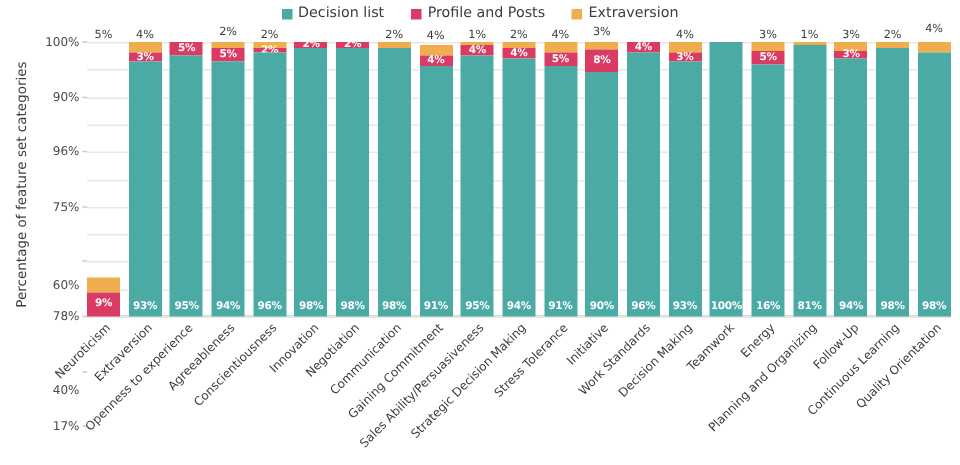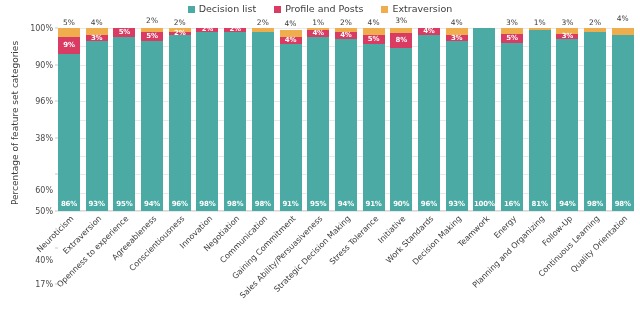--- a/index.html
+++ b/index.html
@@ -196,29 +196,29 @@
         <div class="gridline" style="top: 146.4px;"></div>
         <div class="gridline" style="top: 128.1px;">
           <span class="ytick" style="top: 128.1px;">17%</span>
           <span class="ytick-mark" style="top: 128.1px;"></span>
         </div>
         <div class="gridline" style="top: 109.8px;">
           <span class="ytick" style="top: 109.8px; margin-top: 12px;">40%</span>
           <span class="ytick-mark" style="top: 109.8px;"></span>
         </div>
         <div class="gridline" style="top: 91.5px;">
-          <span class="ytick" style="top: 91.5px;">50%</span>
+          <span class="ytick" style="top: 91.5px;">78%</span>
           <span class="ytick-mark" style="top: 91.5px;"></span>
         </div>
         <div class="gridline" style="top: 73.2px;">
           <span class="ytick" style="top: 89px;">60%</span>
           <span class="ytick-mark" style="top: 73.2px;"></span>
         </div>
         <div class="gridline" style="top: 54.9px;">
-          <span class="ytick" style="top: 54.9px;">38%</span>
+          <span class="ytick" style="top: 54.9px;">75%</span>
           <span class="ytick-mark" style="top: 54.9px;"></span>
         </div>
         <div class="gridline" style="top: 36.6px;">
           <span class="ytick" style="top: 36.6px;">96%</span>
           <span class="ytick-mark" style="top: 36.6px;"></span>
         </div>
         <div class="gridline" style="top: 18.3px;">
           <span class="ytick" style="top: 18.3px;">90%</span>
           <span class="ytick-mark" style="top: 18.3px;"></span>
         </div>
@@ -227,23 +227,20 @@
           <span class="ytick-mark" style="top: 0px;"></span>
         </div>
       </div>
     <div class="axis-bottom"></div>
     <div class="bars" id="bars-layer">
         <div class="bar-col">
           <div class="top-label" style="bottom: 185px;">5%</div>
           <div class="seg" style="background: rgb(240, 173, 78); height: 9.15px;"></div>
           <div class="seg" style="background: rgb(217, 59, 98); height: 16.47px;">
             <span class="seg-label">9%</span>
-          </div>
-          <div class="seg" style="background: rgb(75, 171, 164); height: 157.38px; align-items: flex-end; padding-bottom: 3px; box-sizing: border-box;">
-            <span class="seg-label">86%</span>
           </div>
         </div>
         <div class="bar-col">
           <div class="top-label" style="bottom: 185px;">4%</div>
           <div class="seg" style="background: rgb(240, 173, 78); height: 7.32px;"></div>
           <div class="seg" style="background: rgb(217, 59, 98); height: 5.49px;">
             <span class="seg-label">3%</span>
           </div>
           <div class="seg" style="background: rgb(75, 171, 164); height: 170.19px; align-items: flex-end; padding-bottom: 3px; box-sizing: border-box;">
             <span class="seg-label">93%</span>

